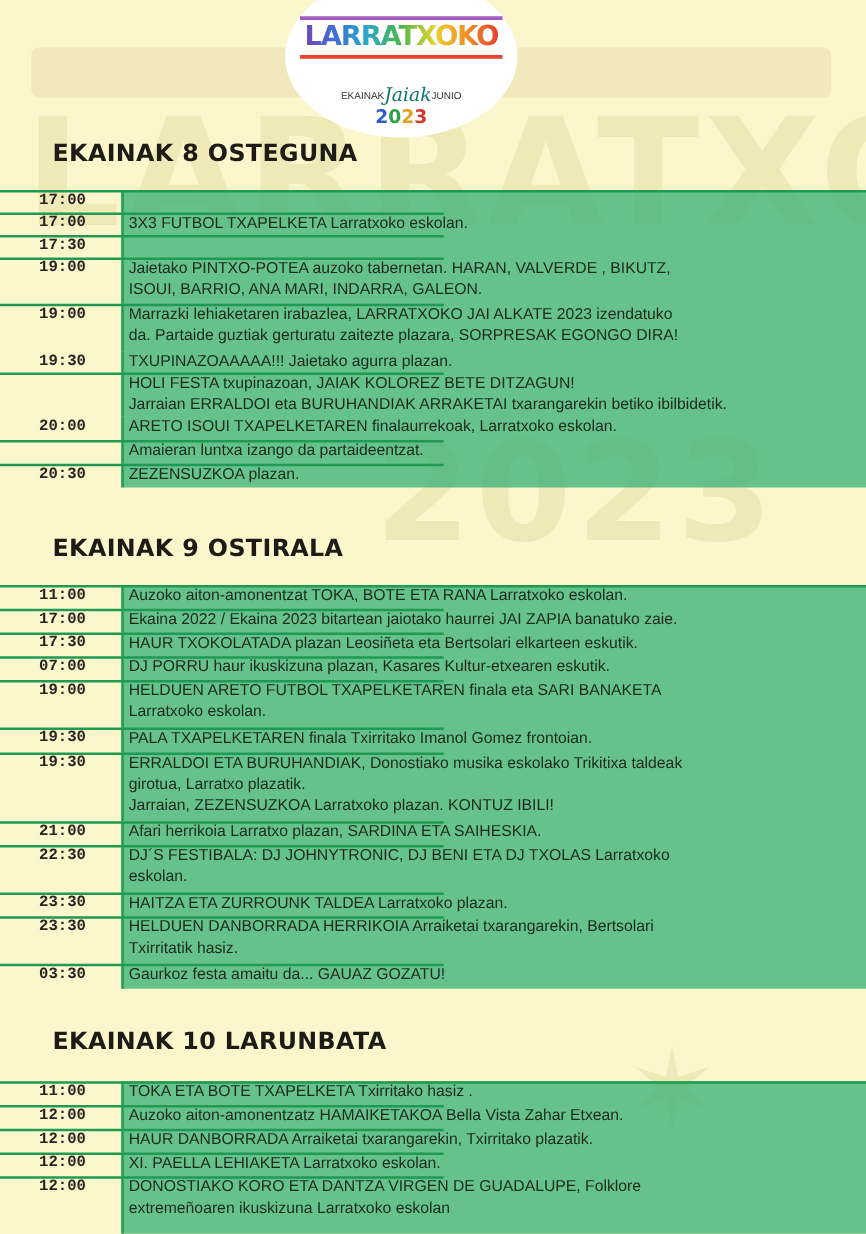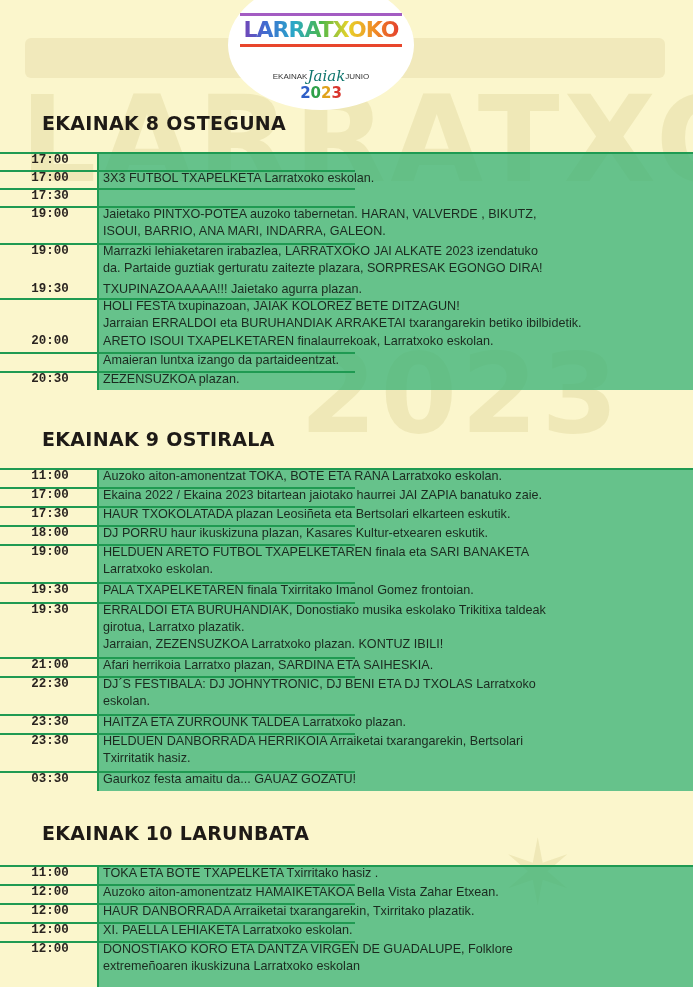--- a/index.html
+++ b/index.html
@@ -143,21 +143,21 @@
     </div>
   <div class="row line-top" style="height:19px;">
       <div class="time"><span>17:00</span></div>
       <div class="desc">Ekaina 2022 / Ekaina 2023 bitartean jaiotako haurrei JAI ZAPIA banatuko zaie.</div>
     </div>
   <div class="row line-top" style="height:19px;">
       <div class="time"><span>17:30</span></div>
       <div class="desc">HAUR TXOKOLATADA plazan Leosiñeta eta Bertsolari elkarteen eskutik.</div>
     </div>
   <div class="row line-top" style="height:19px;">
-      <div class="time"><span>18:00</span></div>
+      <div class="time"><span>07:00</span></div>
       <div class="desc">DJ PORRU haur ikuskizuna plazan, Kasares Kultur-etxearen eskutik.</div>
     </div>
   <div class="row line-top" style="height:38px;">
       <div class="time"><span>19:00</span></div>
       <div class="desc">HELDUEN ARETO FUTBOL TXAPELKETAREN finala eta SARI BANAKETA
 Larratxoko eskolan.</div>
     </div>
   <div class="row line-top" style="height:20px;">
       <div class="time"><span>19:30</span></div>
       <div class="desc">PALA TXAPELKETAREN finala Txirritako Imanol Gomez frontoian.</div>

